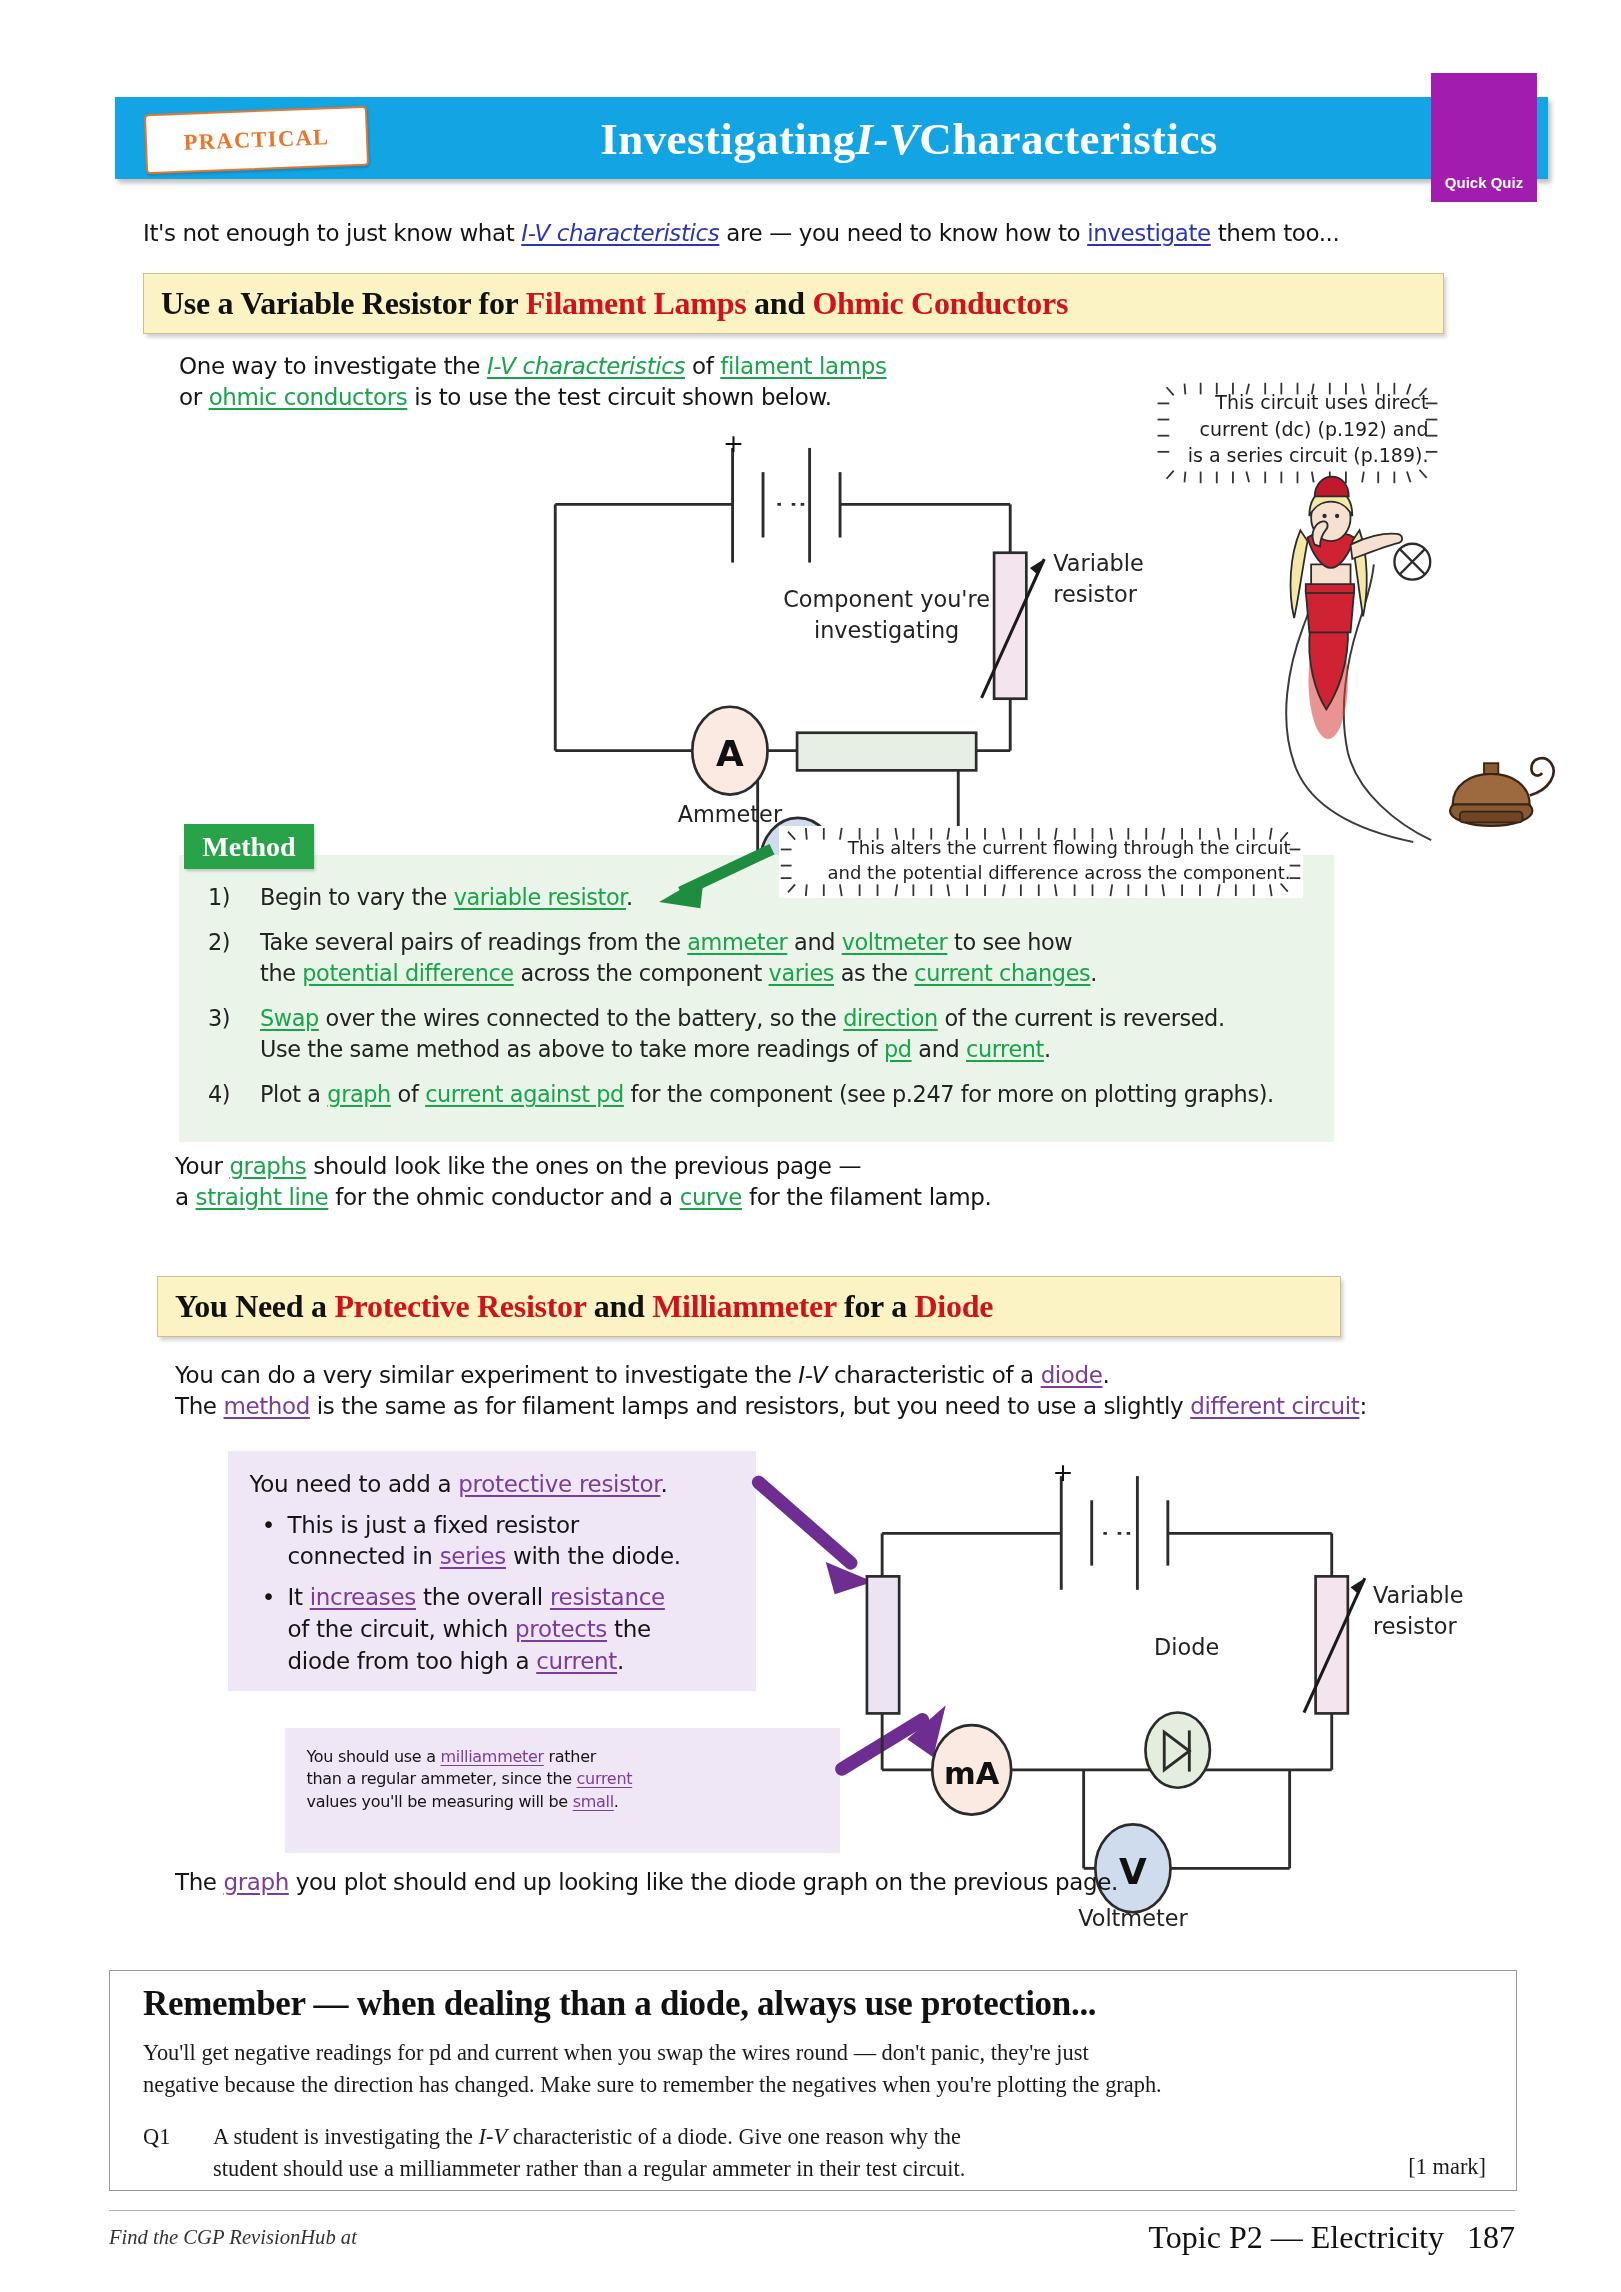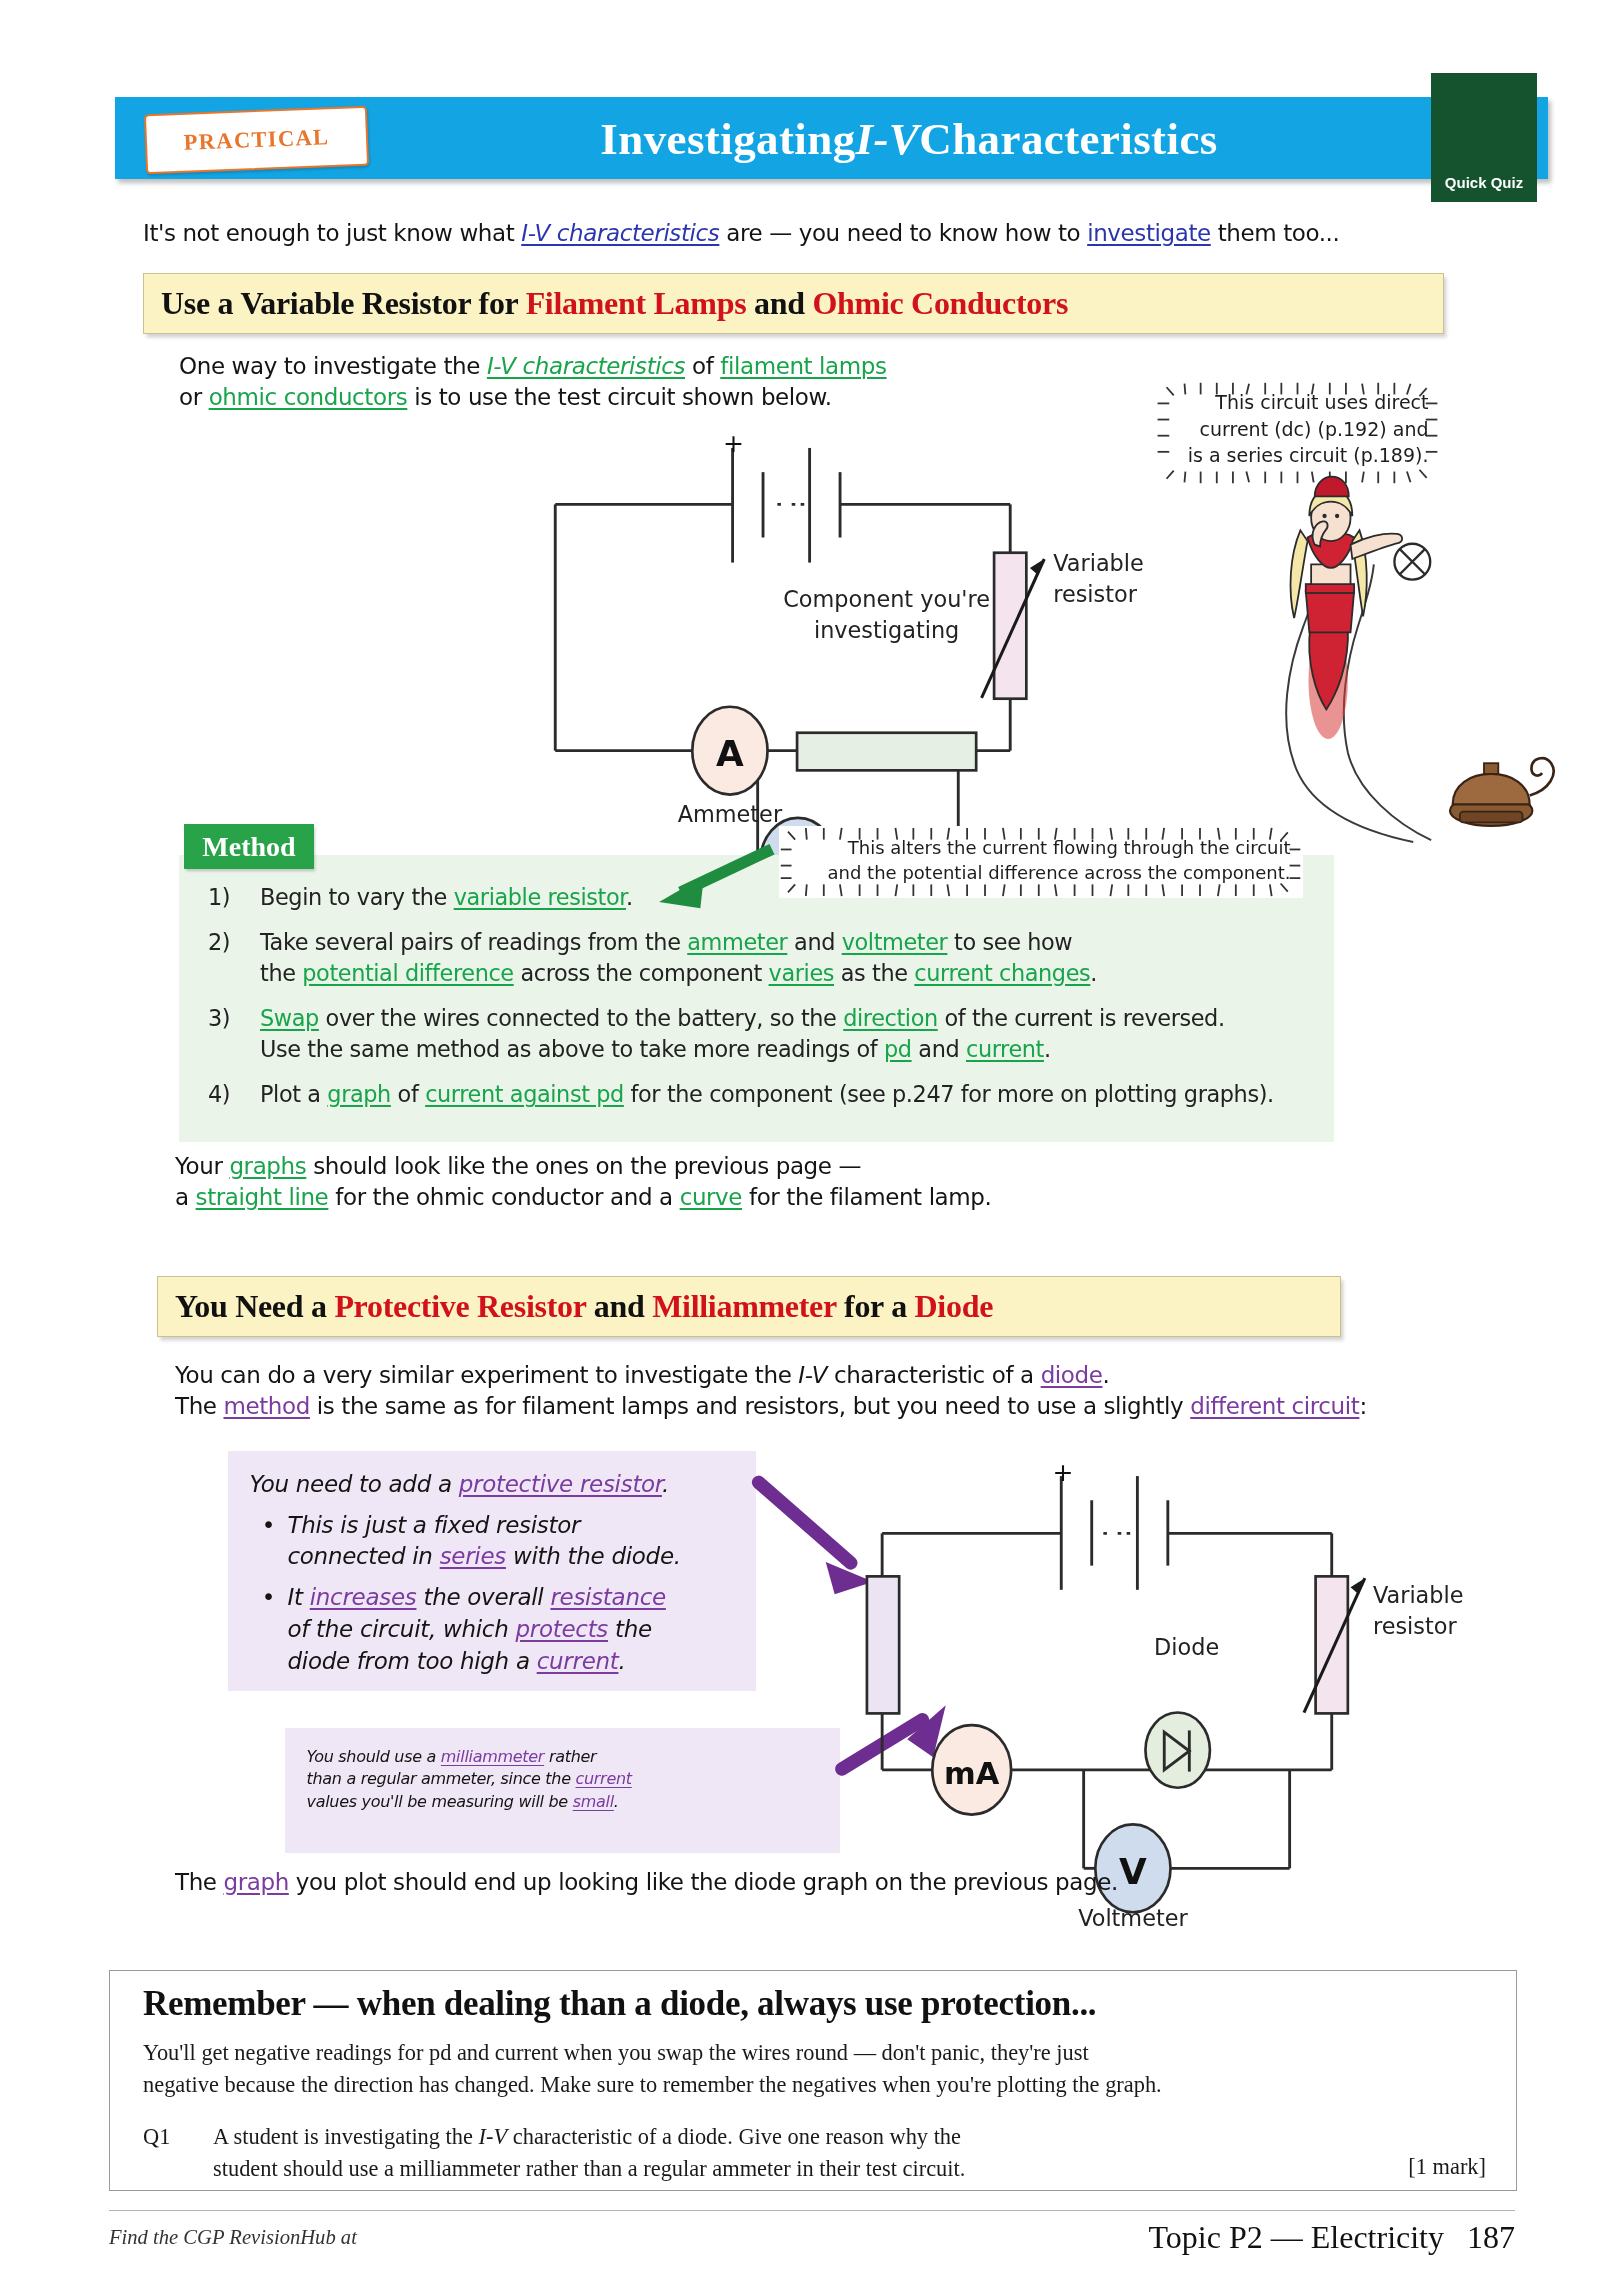--- a/index.html
+++ b/index.html
@@ -28,21 +28,21 @@
   }
   .header-title{
     position:absolute;left:421px;top:105px;width:976px;height:68px;
     display:flex;align-items:center;justify-content:center;
     color:#ffffff;font-family:"Liberation Serif",serif;font-weight:bold;
     font-size:45px;letter-spacing:0.4px;white-space:nowrap;
   }
   .header-title i{font-style:italic;}
   .quiz-badge{
     position:absolute;left:1431px;top:73px;width:106px;height:129px;
-    background:#14532d;
+    background:#a21caf;
   }
   .quiz-badge span{
     position:absolute;left:0;right:0;bottom:10.7px;text-align:center;
     color:#ffffff;font-size:15px;font-weight:bold;
   }
 
   
   .body-text{
     font-family:"DejaVu Sans",sans-serif;
     font-size:23px;color:#141414;line-height:1.34;
@@ -108,21 +108,21 @@
   .method-body{flex:1;}
 
   
   .purple-box{
     position:absolute;background:#f0e7f6;
     font-family:"DejaVu Sans",sans-serif;color:#141414;
     letter-spacing:-0.3px;
   }
   #purple-1{left:228px;top:1451px;width:528px;height:240px;font-size:23px;line-height:1.38;}
   #purple-2{left:285px;top:1728px;width:555px;height:125px;font-size:16px;line-height:1.40;}
-  .pb-pad{padding:18px 21.5px;font-style:italic;}
+  .pb-pad{padding:18px 21.5px;}
   .bullet-row{display:flex;margin-top:9px;}
   .bullet-dot{width:38px;flex:0 0 38px;text-align:center;}
 
   
   .remember-box{
     position:absolute;left:109px;top:1970px;width:1406px;height:219px;
     border:0.9px solid #9a9a9a;background:#fff;
   }
   .remember-title{
     position:absolute;left:143px;top:1984px;

